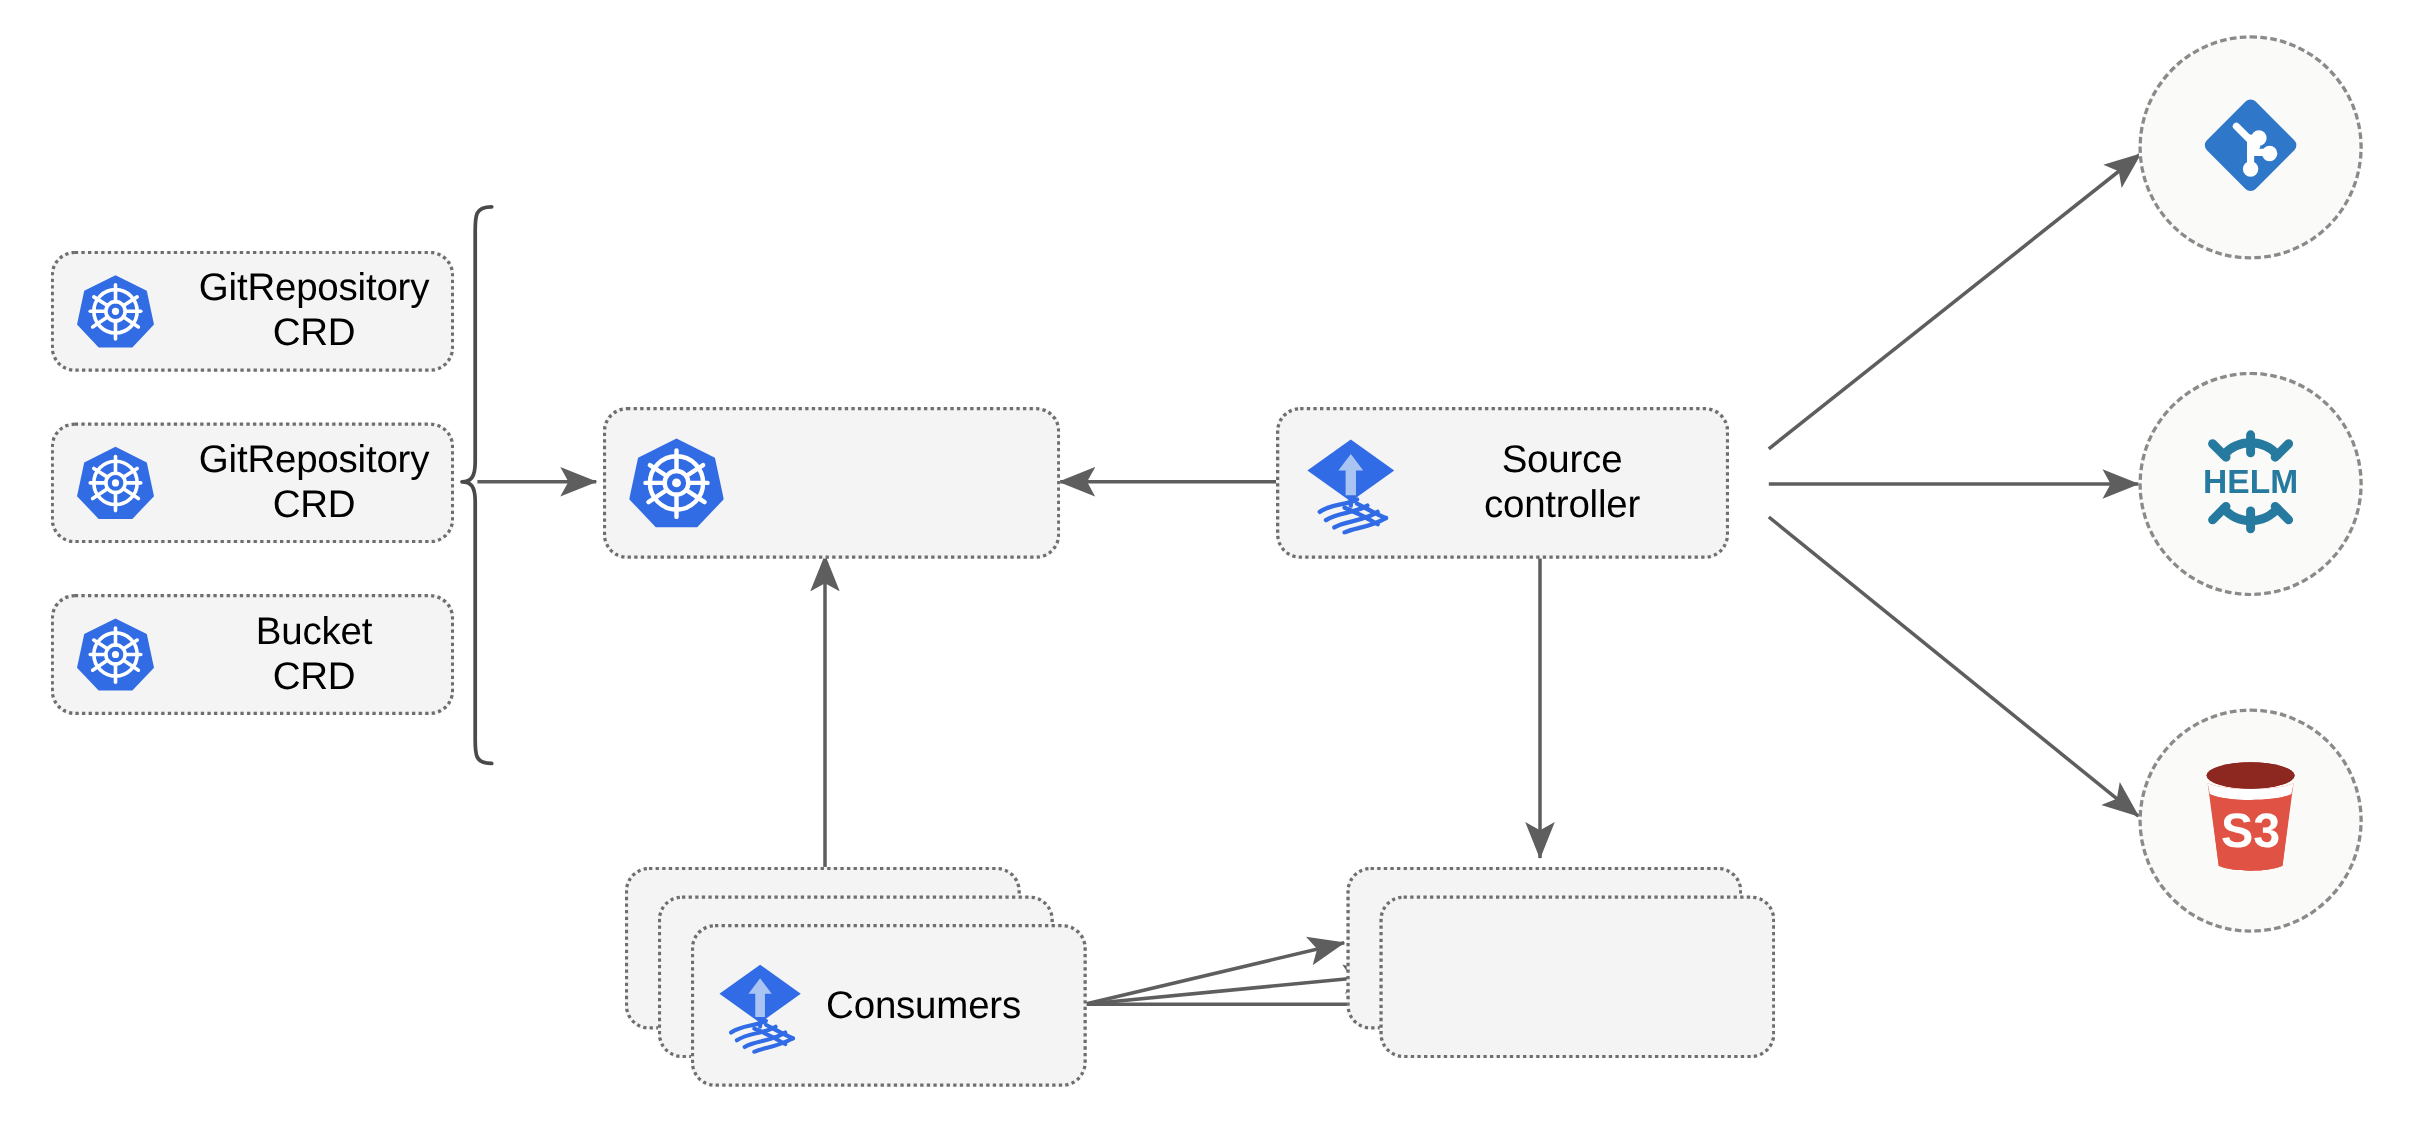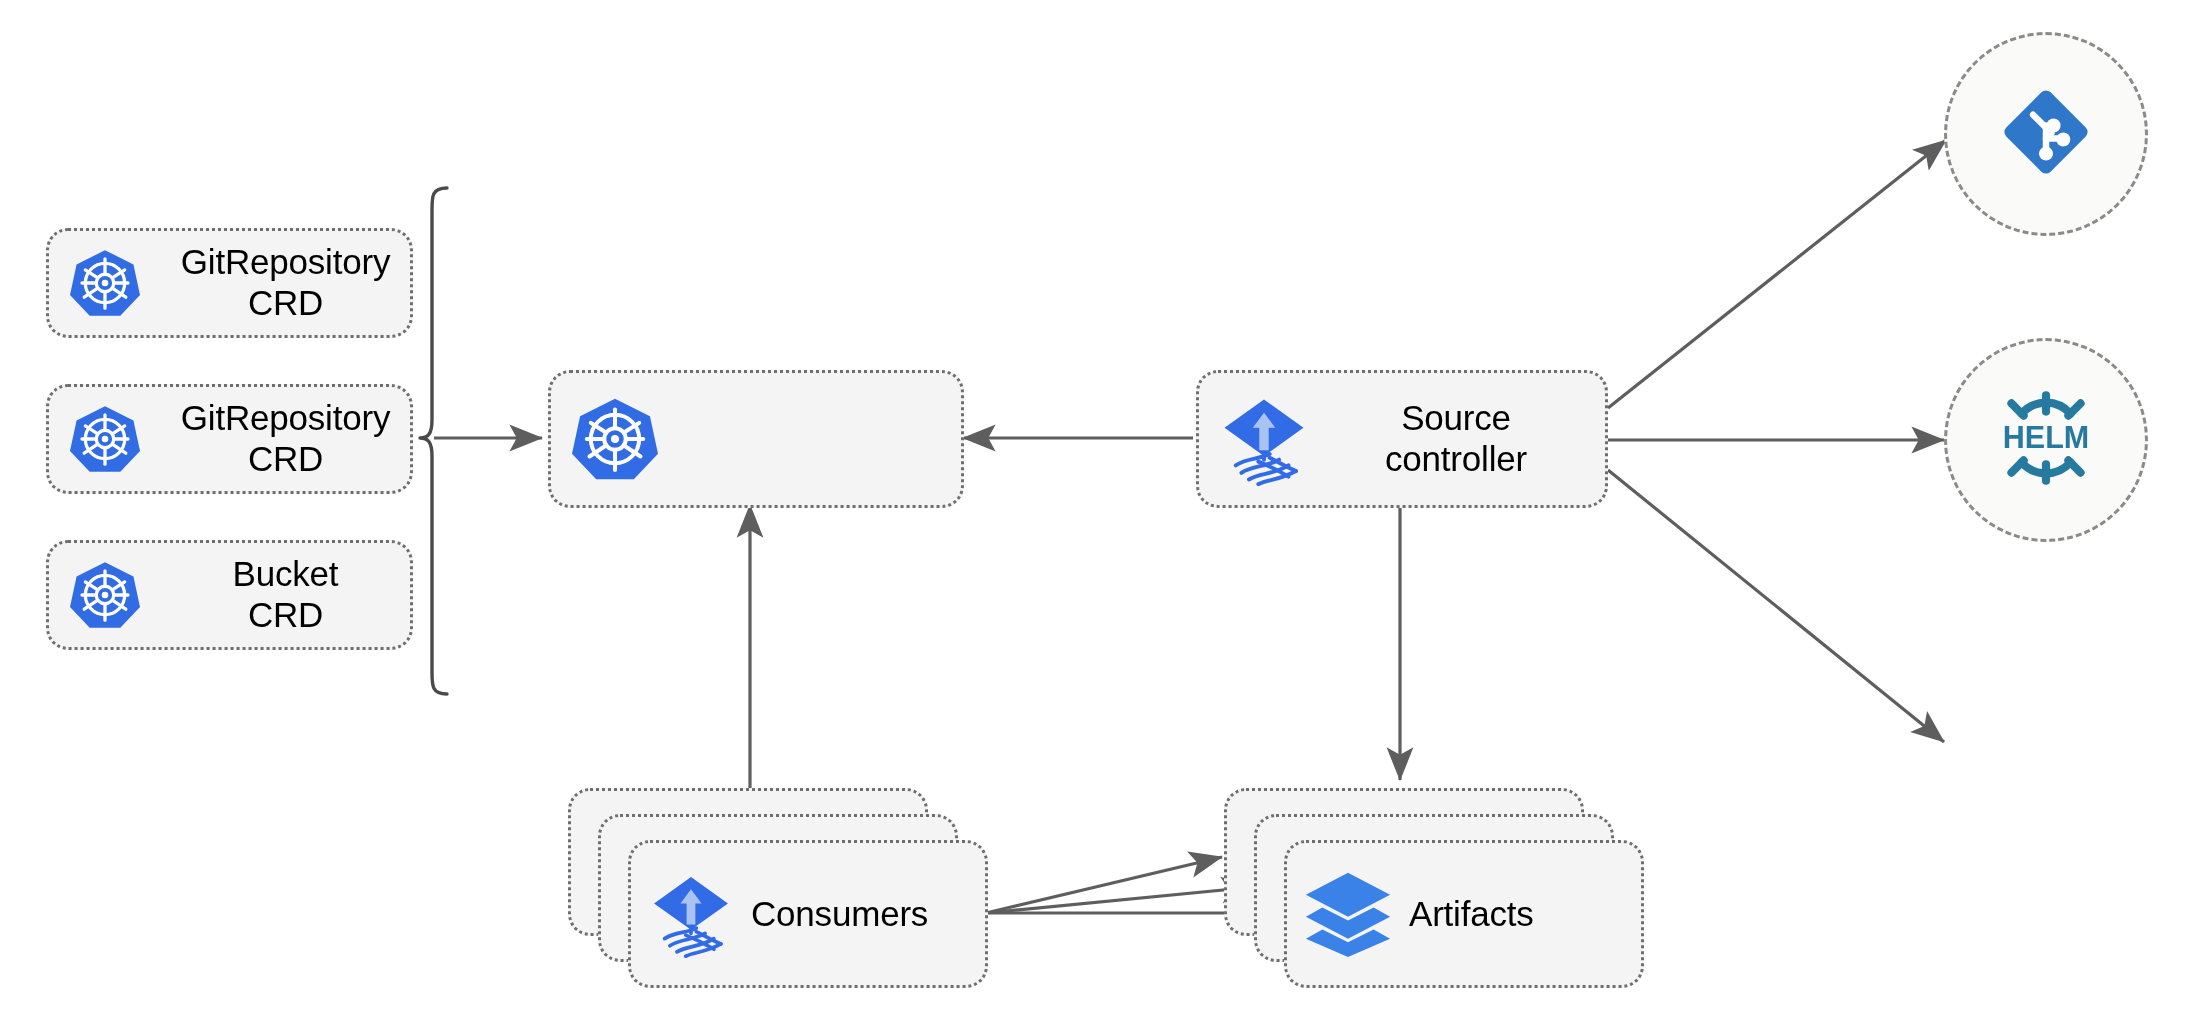--- a/index.html
+++ b/index.html
@@ -206,21 +206,21 @@
           <line x1="50" y1="20" x2="39" y2="27"></line>
           <line x1="25" y1="37" x2="13" y2="45"></line>
           <line x1="11" y1="32" x2="23" y2="32"></line>
           <line x1="41" y1="32" x2="53" y2="32"></line>
         </g>
         <circle cx="32" cy="32" r="3" fill="#ffffff"></circle>
       </svg>
     </span>
   </div>
 
-  <div class="card" style="left:1196px; top:370px; width:412px; height:138px;">
+  <div class="card" style="left:1160px; top:370px; width:412px; height:138px;">
     <span class="icon-slot" style="width:130px;">
       <svg width="94" height="94" viewBox="0 0 100 100" aria-hidden="true">
         <polygon points="50,8 92,38 50,68 8,38" fill="#316CE6"></polygon>
         <path d="M50,22 L62,38 L55,38 L55,62 L45,62 L45,38 L38,38 Z" fill="#A9C4F2"></path>
         <g stroke="#316CE6" stroke-width="4.2" fill="none" stroke-linecap="round">
           <path d="M20,78 C32,70 44,72 56,66"></path>
           <path d="M26,86 C38,78 52,80 66,72"></path>
           <path d="M34,93 C46,86 60,88 76,78"></path>
           <path d="M44,98 C54,93 66,94 84,84"></path>
           <path d="M50,66 L50,72"></path>
@@ -249,31 +249,20 @@
           <path d="M56,70 C64,74 74,80 84,84"></path>
           <path d="M44,74 C54,78 66,84 76,90"></path>
         </g>
       </svg>
     </span>
     <span class="label" style="text-align:left; padding-right:20px;">Consumers</span>
   </div>
 
   <div class="ghost" style="left:1224px; top:788px; width:360px; height:148px;"></div>
   <div class="ghost g2" style="left:1254px; top:814px; width:360px; height:148px;"></div>
-  <div class="card" style="left:1284px; top:840px; width:360px; height:148px;">
-    <span class="icon-slot" style="width:122px;">
-      <svg width="92" height="86" viewBox="0 0 100 94" aria-hidden="true">
-        <polygon points="50,2 96,26 50,50 4,26" fill="#3B82E8"></polygon>
-        <polygon points="50,36 78,50 50,65 22,50" fill="#ffffff" opacity="0"></polygon>
-        <polygon points="22,40 50,54 78,40 96,50 50,74 4,50" fill="#3B82E8"></polygon>
-        <polygon points="22,64 50,78 78,64 96,74 50,94 4,74" fill="#3B82E8"></polygon>
-      </svg>
-    </span>
-    <span class="label" style="text-align:left; padding-right:20px;">Artifacts</span>
-  </div>
 
   <div class="ext-circle" style="left:1944px; top:32px; width:204px; height:204px;">
     <span>
       <svg width="108" height="108" viewBox="0 0 100 100" aria-hidden="true">
         <rect x="21" y="21" width="58" height="58" rx="6" transform="rotate(45 50 50)" fill="#2F77C9"></rect>
         <g stroke="#ffffff" stroke-width="6" fill="none" stroke-linecap="round">
           <path d="M38,34 L55,51"></path>
           <path d="M50,44 L50,70"></path>
           <path d="M50,56 L62,56"></path>
         </g>
@@ -295,14 +284,28 @@
           <line x1="26" y1="26" x2="38" y2="38"></line>
           <line x1="94" y1="26" x2="82" y2="38"></line>
           <line x1="26" y1="94" x2="38" y2="82"></line>
           <line x1="94" y1="94" x2="82" y2="82"></line>
         </g>
         <text x="60" y="70" text-anchor="middle" font-family="Liberation Sans, sans-serif" font-size="30" font-weight="bold" fill="#277A9F">HELM</text>
       </svg>
     </span>
   </div>
 
+  <div class="ext-circle" style="left:1944px; top:644px; width:204px; height:204px;">
+    <span>
+      <svg width="110" height="112" viewBox="0 0 110 112" aria-hidden="true">
+        <ellipse cx="55" cy="17" rx="40" ry="12" fill="#8C2820"></ellipse>
+        <path d="M15,22 L22,26 L28,98 L82,98 L88,26 L95,22 L95,17
+                 A40 12 0 0 1 15,17 Z" fill="#8C2820" opacity="0"></path>
+        <path d="M16,24 C30,31 80,31 94,24 L84,99 C70,105 40,105 26,99 Z" fill="#E05243"></path>
+        <ellipse cx="55" cy="17" rx="40" ry="12" fill="#8C2820"></ellipse>
+        <path d="M16,24 C30,31 80,31 94,24 L92,34 C78,41 32,41 18,34 Z" fill="#ffffff"></path>
+        <path d="M18,34 C32,41 78,41 92,34 L84,99 C70,105 40,105 26,99 Z" fill="#E05243"></path>
+        <text x="55" y="82" text-anchor="middle" font-family="Liberation Sans, sans-serif" font-size="44" font-weight="bold" fill="#ffffff">S3</text>
+      </svg>
+    </span>
+  </div>
 
 </div>
 
 </body></html>

